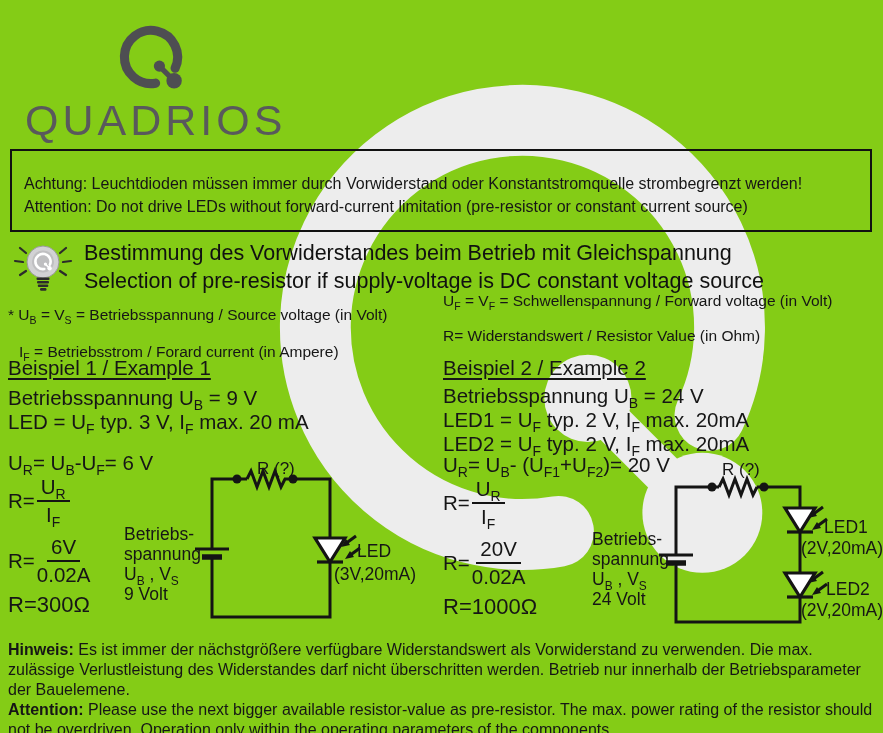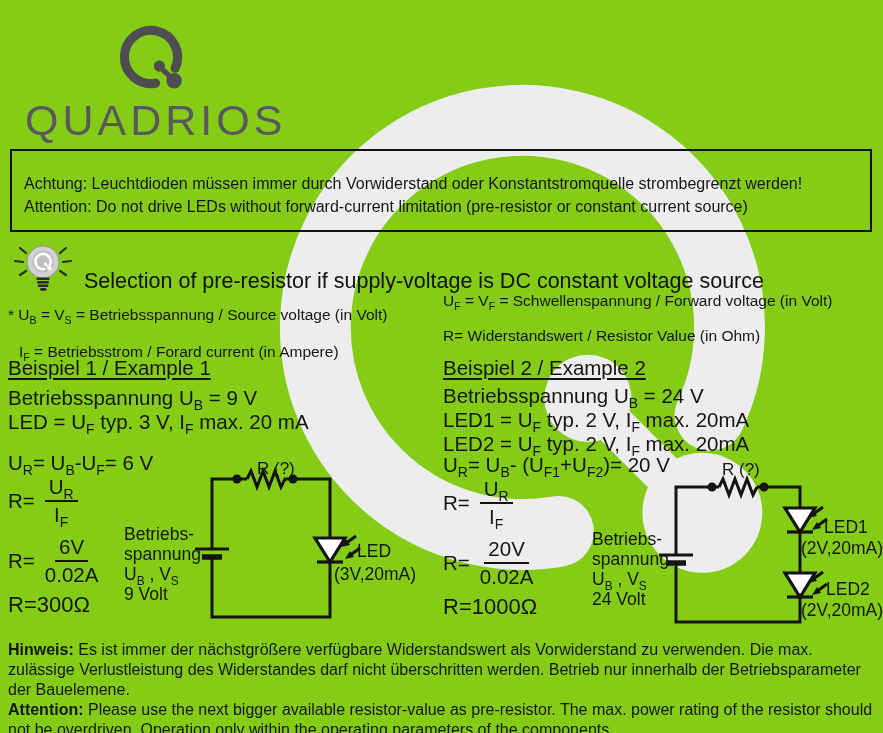--- a/index.html
+++ b/index.html
@@ -29,21 +29,21 @@
   .bulb{position:absolute;left:10px;top:238px;width:66px;height:60px;}
   .title-line{font-size:21.5px;color:#111;}
 
   
   .def{font-size:15.5px;}
 
   
   .ex-heading{font-size:20.5px;text-decoration:underline;text-decoration-thickness:1.5px;text-underline-offset:3px;}
   .ex-line{font-size:20.5px;}
   .formula{display:flex;align-items:center;font-size:20.5px;}
-  .frac{display:flex;flex-direction:column;align-items:center;margin-left:10px;line-height:1.1;}
+  .frac{display:flex;flex-direction:column;align-items:center;margin-left:2px;line-height:1.1;}
   .num{border-bottom:2.5px solid #141414;padding:0 4px 1px 4px;}
   .den{padding-top:2px;}
   .result{font-size:22px;}
 
   .circ-label{font-size:17px;}
   .bat-label{font-size:17.5px;line-height:20px;white-space:nowrap;}
   .led-label{font-size:17.5px;}
 
   
   .footer{left:8px;top:640px;width:866px;white-space:normal;font-size:16px;line-height:20px;}
@@ -97,20 +97,21 @@
     <circle cx="33" cy="23.5" r="11" fill="#bfbfc1"></circle>
     <use href="#qmark" x="23" y="13.5" width="20" height="20" color="#ffffff"></use>
     <g fill="#2b2b2b">
       <rect x="26.5" y="39.5" width="13" height="2.6" rx="1"></rect>
       <rect x="27" y="43" width="12" height="2.6" rx="1"></rect>
       <rect x="27.8" y="46.5" width="10.5" height="2.6" rx="1"></rect>
       <rect x="30" y="50" width="6.5" height="2.8" rx="1.2"></rect>
     </g>
   </svg>
 
+  <div class="abs title-line" style="left:84px;top:241px;">Bestimmung des Vorwiderstandes beim Betrieb mit Gleichspannung</div>
   <div class="abs title-line" style="left:84px;top:269px;">Selection of pre-resistor if supply-voltage is DC constant voltage source</div>
 
   <div class="abs def" style="left:8px;top:306px;">* U<sub>B</sub> = V<sub>S</sub> = Betriebsspannung / Source voltage (in Volt)</div>
   <div class="abs def" style="left:19px;top:327px;margin-top:16px;">I<sub>F</sub> = Betriebsstrom / Forard current (in Ampere)</div>
   <div class="abs def" style="left:443px;top:292px;text-align:center;">U<sub>F</sub> = V<sub>F</sub> = Schwellenspannung / Forward voltage (in Volt)</div>
   <div class="abs def" style="left:443px;top:327px;">R= Widerstandswert / Resistor Value (in Ohm)</div>
 
   <div class="abs ex-heading" style="left:8px;top:356px;">Beispiel 1 / Example 1</div>
   <div class="abs ex-line" style="left:8px;top:386px;">Betriebsspannung U<sub>B</sub>&nbsp;= 9 V</div>
   <div class="abs ex-line" style="left:8px;top:410px;">LED = U<sub>F</sub>&nbsp;typ. 3 V, I<sub>F</sub>&nbsp;max. 20 mA</div>

